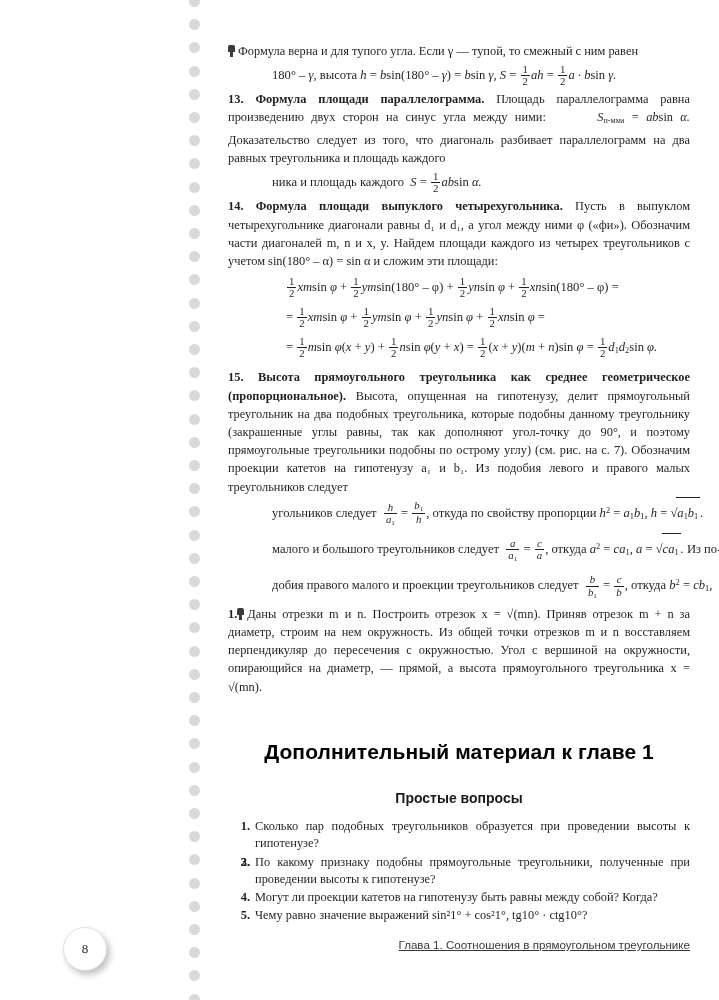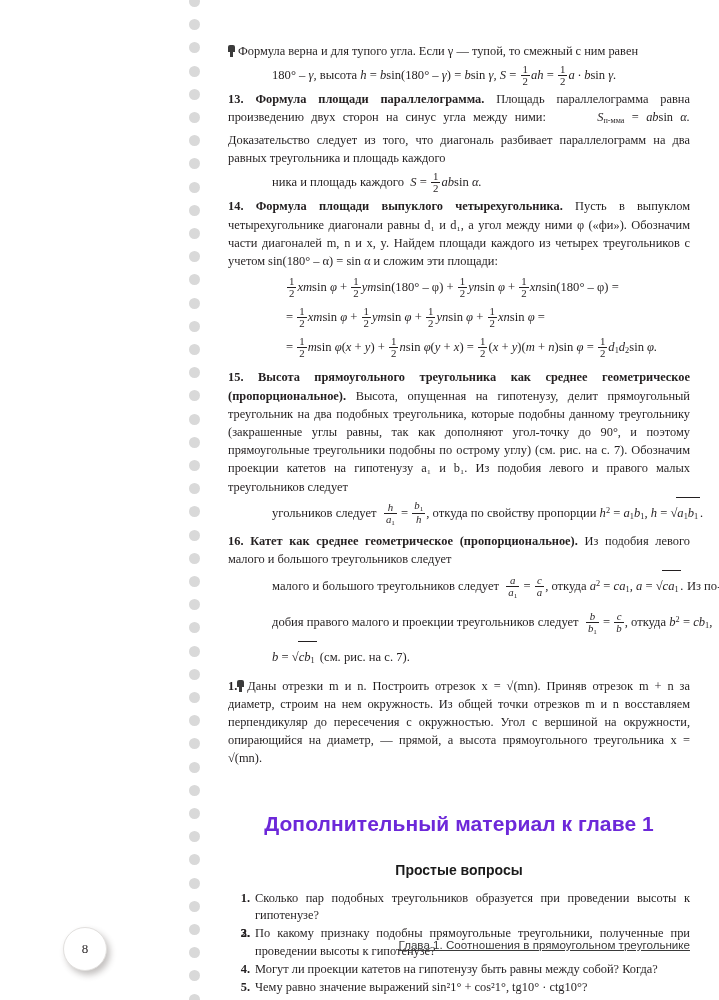--- a/index.html
+++ b/index.html
@@ -127,21 +127,21 @@
   .radical { font-style: normal; }
 
   
   h1.chapter-extra {
     font-family: "Liberation Sans", sans-serif;
     font-weight: bold;
     font-size: 21px;
     text-align: center;
     margin: 44px 0 8px 0;
     letter-spacing: 0.1px;
-    color: #6d28d9;
+    color: #000000;
   }
   h2.subhead {
     font-family: "Liberation Sans", sans-serif;
     font-weight: bold;
     font-size: 14px;
     text-align: center;
     margin: 26px 0 0 0;
     color: #1a1a1a;
   }
 
@@ -317,51 +317,40 @@
   <div class="mathline">
     <span class="math"><span class="up">угольников следует</span>&nbsp;
       <span class="frac"><span class="n"><span class="it">h</span></span><span class="d"><span class="it">a</span><sub>1</sub></span></span>
       <span class="up">=</span>
       <span class="frac"><span class="n"><span class="it">b</span><sub>1</sub></span><span class="d"><span class="it">h</span></span></span><span class="up">, откуда по свойству пропорции</span>
       <span class="it">h</span><sup>2</sup> <span class="up">=</span> <span class="it">a</span><sub>1</sub><span class="it">b</span><sub>1</sub>, <span class="it">h</span> <span class="up">=</span>
       <span class="radical">√</span><span class="sq"><span class="it">a</span><sub>1</sub><span class="it">b</span><sub>1</sub></span>.
     </span>
   </div>
 
-  <p class="para">
-    <span class="num">16.</span>
-    <span class="run-head">Катет как среднее геометрическое (пропорциональное).</span>
-    <span>Из подобия левого малого и большого треугольников следует</span>
-  </p>
 
   <div class="mathline">
     <span class="math"><span class="up">малого и большого треугольников следует</span>&nbsp;
       <span class="frac"><span class="n"><span class="it">a</span></span><span class="d"><span class="it">a</span><sub>1</sub></span></span>
       <span class="up">=</span>
       <span class="frac"><span class="n"><span class="it">c</span></span><span class="d"><span class="it">a</span></span></span><span class="up">, откуда</span>
       <span class="it">a</span><sup>2</sup> <span class="up">=</span> <span class="it">ca</span><sub>1</sub>, <span class="it">a</span> <span class="up">=</span>
       <span class="radical">√</span><span class="sq"><span class="it">ca</span><sub>1</sub></span>. <span class="up">Из по-</span>
     </span>
   </div>
 
   <div class="mathline">
     <span class="math"><span class="up">добия правого малого и проекции треугольников следует</span>&nbsp;
       <span class="frac"><span class="n"><span class="it">b</span></span><span class="d"><span class="it">b</span><sub>1</sub></span></span>
       <span class="up">=</span>
       <span class="frac"><span class="n"><span class="it">c</span></span><span class="d"><span class="it">b</span></span></span><span class="up">, откуда</span>
       <span class="it">b</span><sup>2</sup> <span class="up">=</span> <span class="it">cb</span><sub>1</sub>,
     </span>
   </div>
 
-  <div class="mathline">
-    <span class="math"><span class="it">b</span> <span class="up">=</span>
-      <span class="radical">√</span><span class="sq"><span class="it">cb</span><sub>1</sub></span>
-      <span class="up">(см. рис. на с. 7).</span>
-    </span>
-  </div>
 
   <p class="para">
     <span class="num">1.</span><span class="pin"></span><span>Даны отрезки m и n. Построить отрезок x = √(mn). Приняв отрезок m + n за диаметр, строим на нем окружность. Из общей точки отрезков m и n восставляем перпендикуляр до пересечения с окружностью. Угол с вершиной на окружности, опирающийся на диаметр, — прямой, а высота прямоугольного треугольника x = √(mn).</span>
   </p>
 
   <h1 class="chapter-extra">Дополнительный материал к главе 1</h1>
   <h2 class="subhead">Простые вопросы</h2>
 
   <ol class="questions">
     <li><span class="qnum">1.</span><span>Сколько пар подобных треугольников образуется при проведении высоты к гипотенузе?</span></li>

